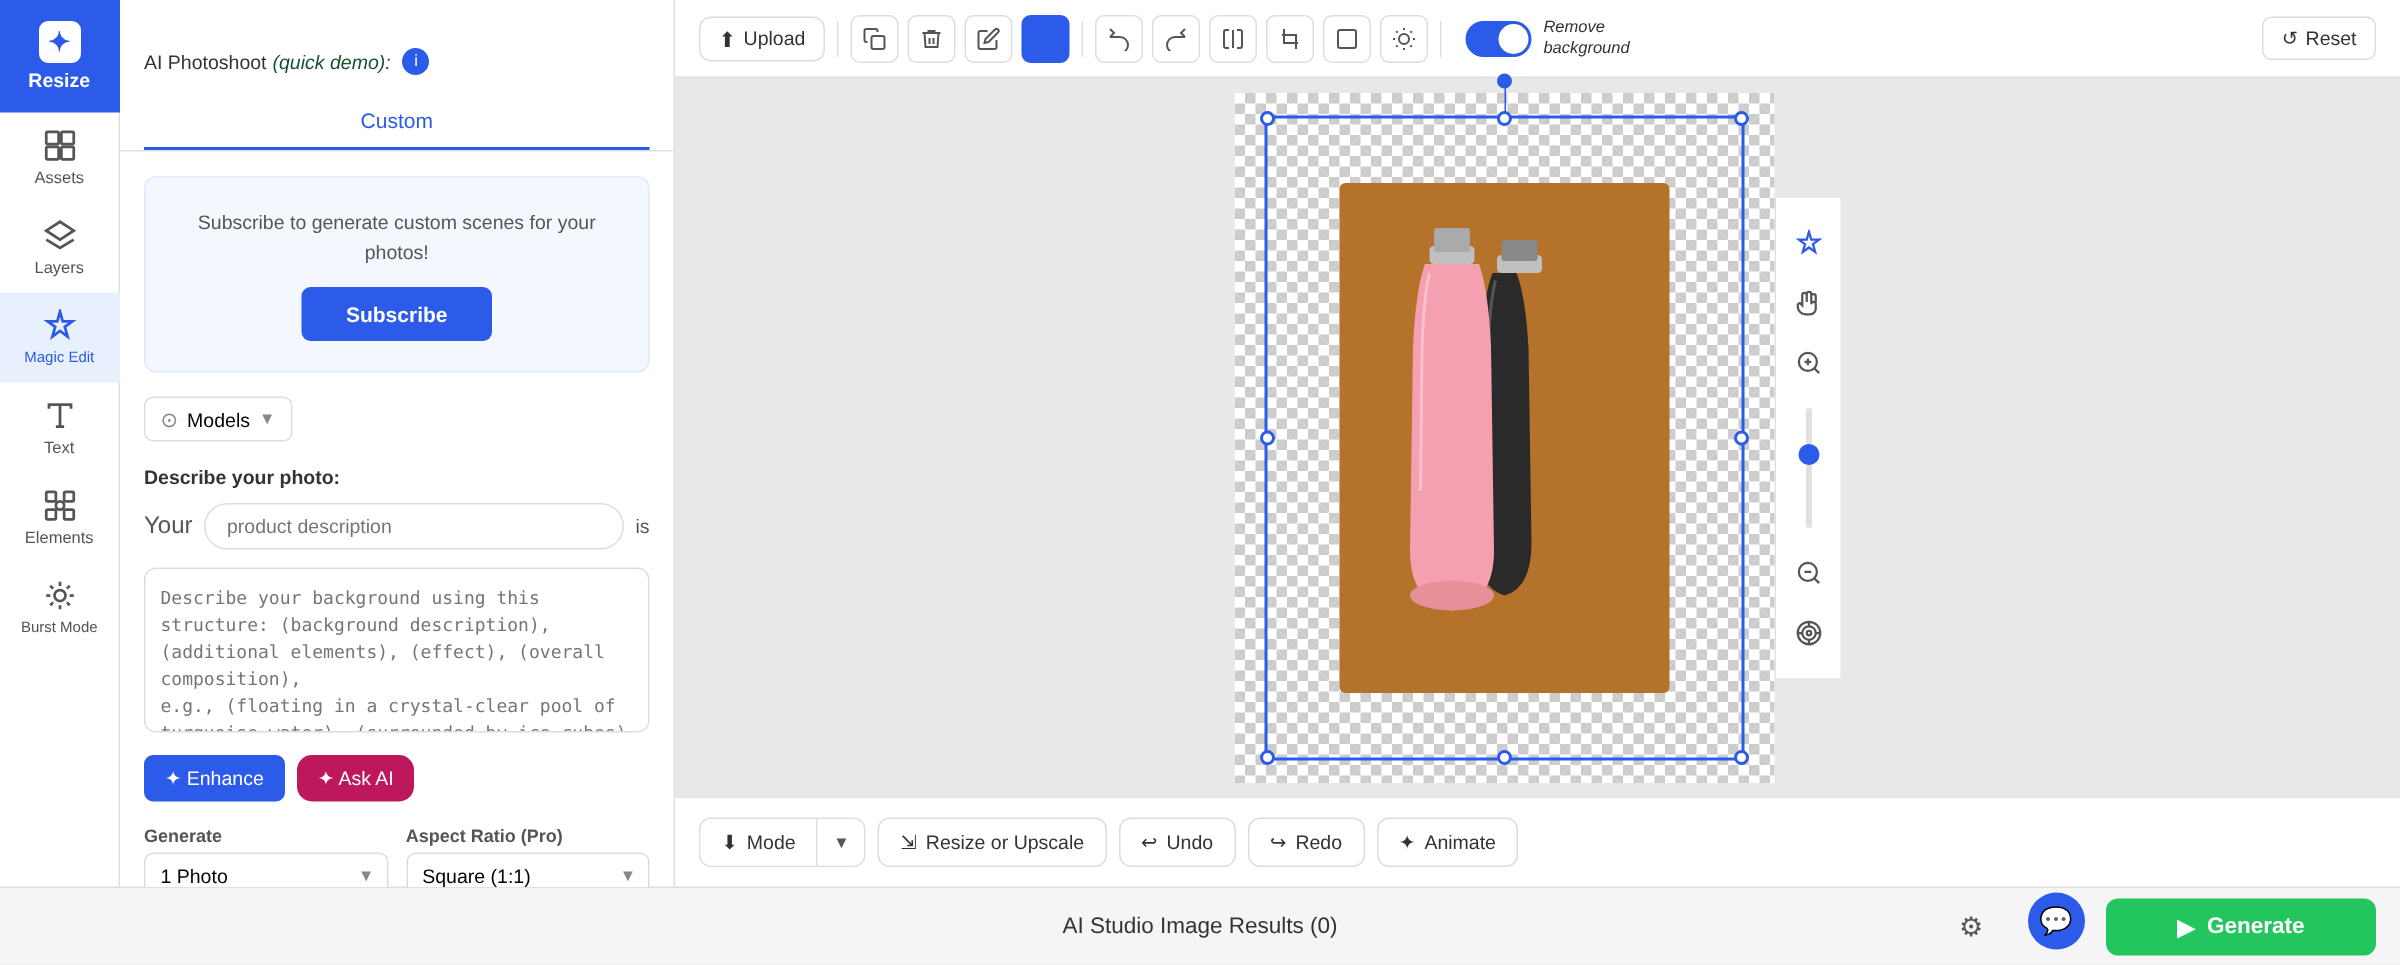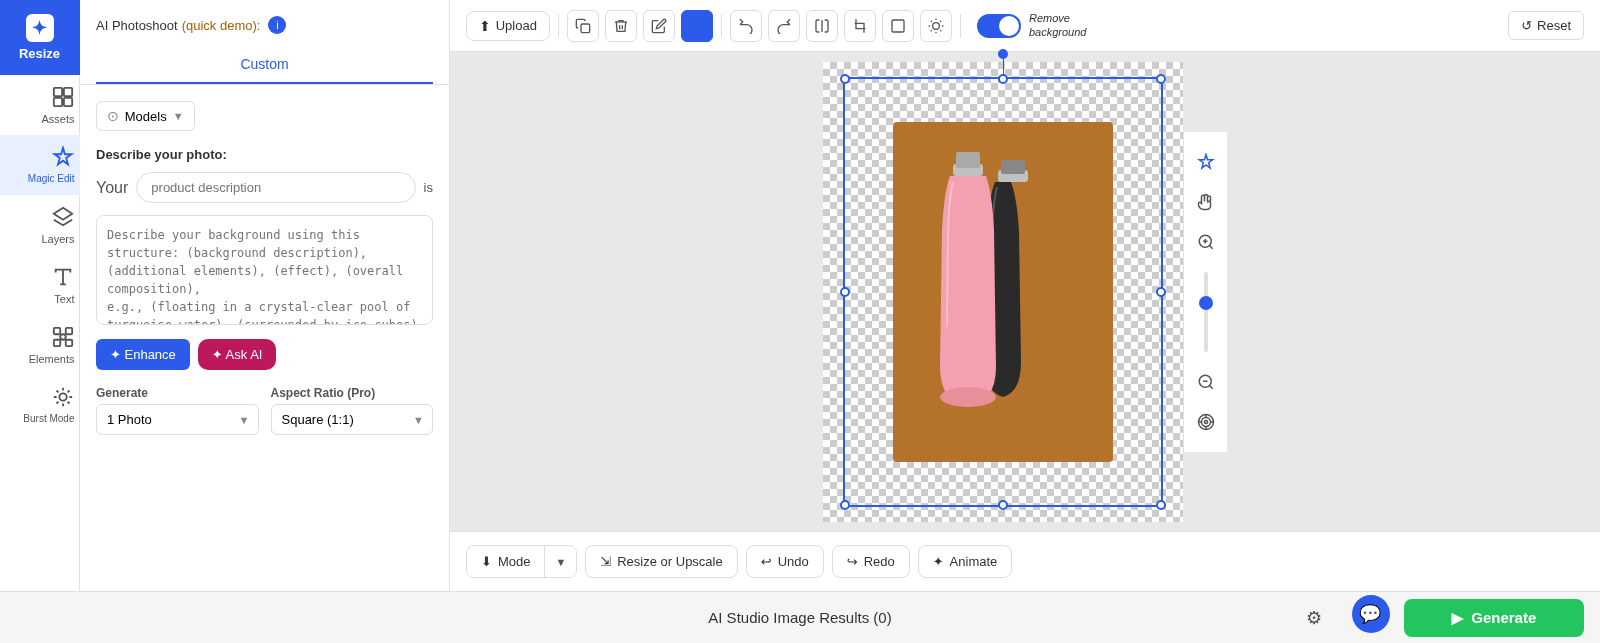--- a/index.html
+++ b/index.html
@@ -14,21 +14,21 @@
       border-right: 1px solid #e0e0e0;
       display: flex;
       flex-direction: column;
       align-items: center;
       padding-top: 0;
       gap: 0;
     }
     .sidebar-item {
       display: flex;
       flex-direction: column;
-      align-items: flex-end;
+      align-items: center;
       justify-content: center;
       width: 80px;
       padding: 10px 5px;
       cursor: pointer;
       font-size: 11px;
       color: #555;
       gap: 4px;
       border-bottom: none;
     }
     .sidebar-item.active {
@@ -71,21 +71,21 @@
     
     .panel {
       width: 370px;
       background: #fff;
       border-right: 1px solid #e0e0e0;
       display: flex;
       flex-direction: column;
       overflow: hidden;
     }
     .panel-header {
-      padding: 16px 16px 0;
+      padding: 32px 16px 0;
       border-bottom: 1px solid #e0e0e0;
     }
     .info-icon {
       width: 18px;
       height: 18px;
       background: #2b5be8;
       border-radius: 50%;
       color: white;
       font-size: 11px;
       display: inline-flex;
@@ -606,36 +606,36 @@
       <div class="sidebar-icon">
         <svg width="22" height="22" viewBox="0 0 24 24" fill="none" stroke="#555" stroke-width="2">
           <rect x="2" y="2" width="9" height="9" rx="1"></rect>
             <rect x="13" y="2" width="9" height="9" rx="1"></rect>
           <rect x="2" y="13" width="9" height="9" rx="1"></rect>
             <rect x="13" y="13" width="9" height="9" rx="1"></rect>
         </svg>
       </div>
       <span>Assets</span>
     </div>
-    <div class="sidebar-item active">
-      <div class="sidebar-icon">
-        <svg width="22" height="22" viewBox="0 0 24 24" fill="none" stroke="#2b5be8" stroke-width="2">
-          <path d="M12 2l2 7h7l-5.5 4 2 7L12 16l-5.5 4 2-7L3 9h7z"></path>
-        </svg>
-      </div>
-      <span style="color:#2b5be8;font-size:10px;text-align:center;line-height:1.2;">Magic Edit</span>
-    </div>
     <div class="sidebar-item">
       <div class="sidebar-icon">
         <svg width="22" height="22" viewBox="0 0 24 24" fill="none" stroke="#555" stroke-width="2">
           <polygon points="12 2 22 8.5 12 15 2 8.5 12 2"></polygon>
           <polyline points="2 15 12 21 22 15"></polyline>
         </svg>
       </div>
       <span>Layers</span>
+    </div>
+    <div class="sidebar-item active">
+      <div class="sidebar-icon">
+        <svg width="22" height="22" viewBox="0 0 24 24" fill="none" stroke="#2b5be8" stroke-width="2">
+          <path d="M12 2l2 7h7l-5.5 4 2 7L12 16l-5.5 4 2-7L3 9h7z"></path>
+        </svg>
+      </div>
+      <span style="color:#2b5be8;font-size:10px;text-align:center;line-height:1.2;">Magic Edit</span>
     </div>
     <div class="sidebar-item">
       <div class="sidebar-icon">
         <svg width="22" height="22" viewBox="0 0 24 24" fill="none" stroke="#555" stroke-width="2">
           <path d="M4 7V4h16v3"></path>
             <path d="M9 20h6"></path>
             <path d="M12 4v16"></path>
         </svg>
       </div>
       <span>Text</span>
@@ -661,30 +661,34 @@
       </div>
       <span style="font-size:10px;text-align:center;line-height:1.2;">Burst Mode</span>
     </div>
   </div>
 
   <div class="panel">
     <div class="panel-header">
       <div class="panel-header-row">
         <div style="display:flex;align-items:center;gap:4px;">
           <span style="font-size:13px;color:#333;font-weight:500;">AI Photoshoot </span>
-          <span style="font-size:13px;color:#a16207;text-align:center;">(quick demo):</span>
+          <span style="font-size:13px;color:#14532d;font-style:italic;text-align:center;">(quick demo):</span>
           <span class="info-icon">i</span>
         </div>
       </div>
       <div class="tabs">
         <div class="tab active">Custom</div>
       </div>
     </div>
 
     <div class="panel-body">
+      <div class="subscribe-box">
+        <p>Subscribe to generate custom scenes for your photos!</p>
+        <button class="subscribe-btn">Subscribe</button>
+      </div>
 
       <div class="models-row">
         <button class="models-btn">
           <span class="models-icon">⊙</span>
           <span>Models</span>
           <span style="color:#888;font-size:11px;">▼</span>
         </button>
       </div>
 
       <div class="describe-label">Describe your photo:</div>

